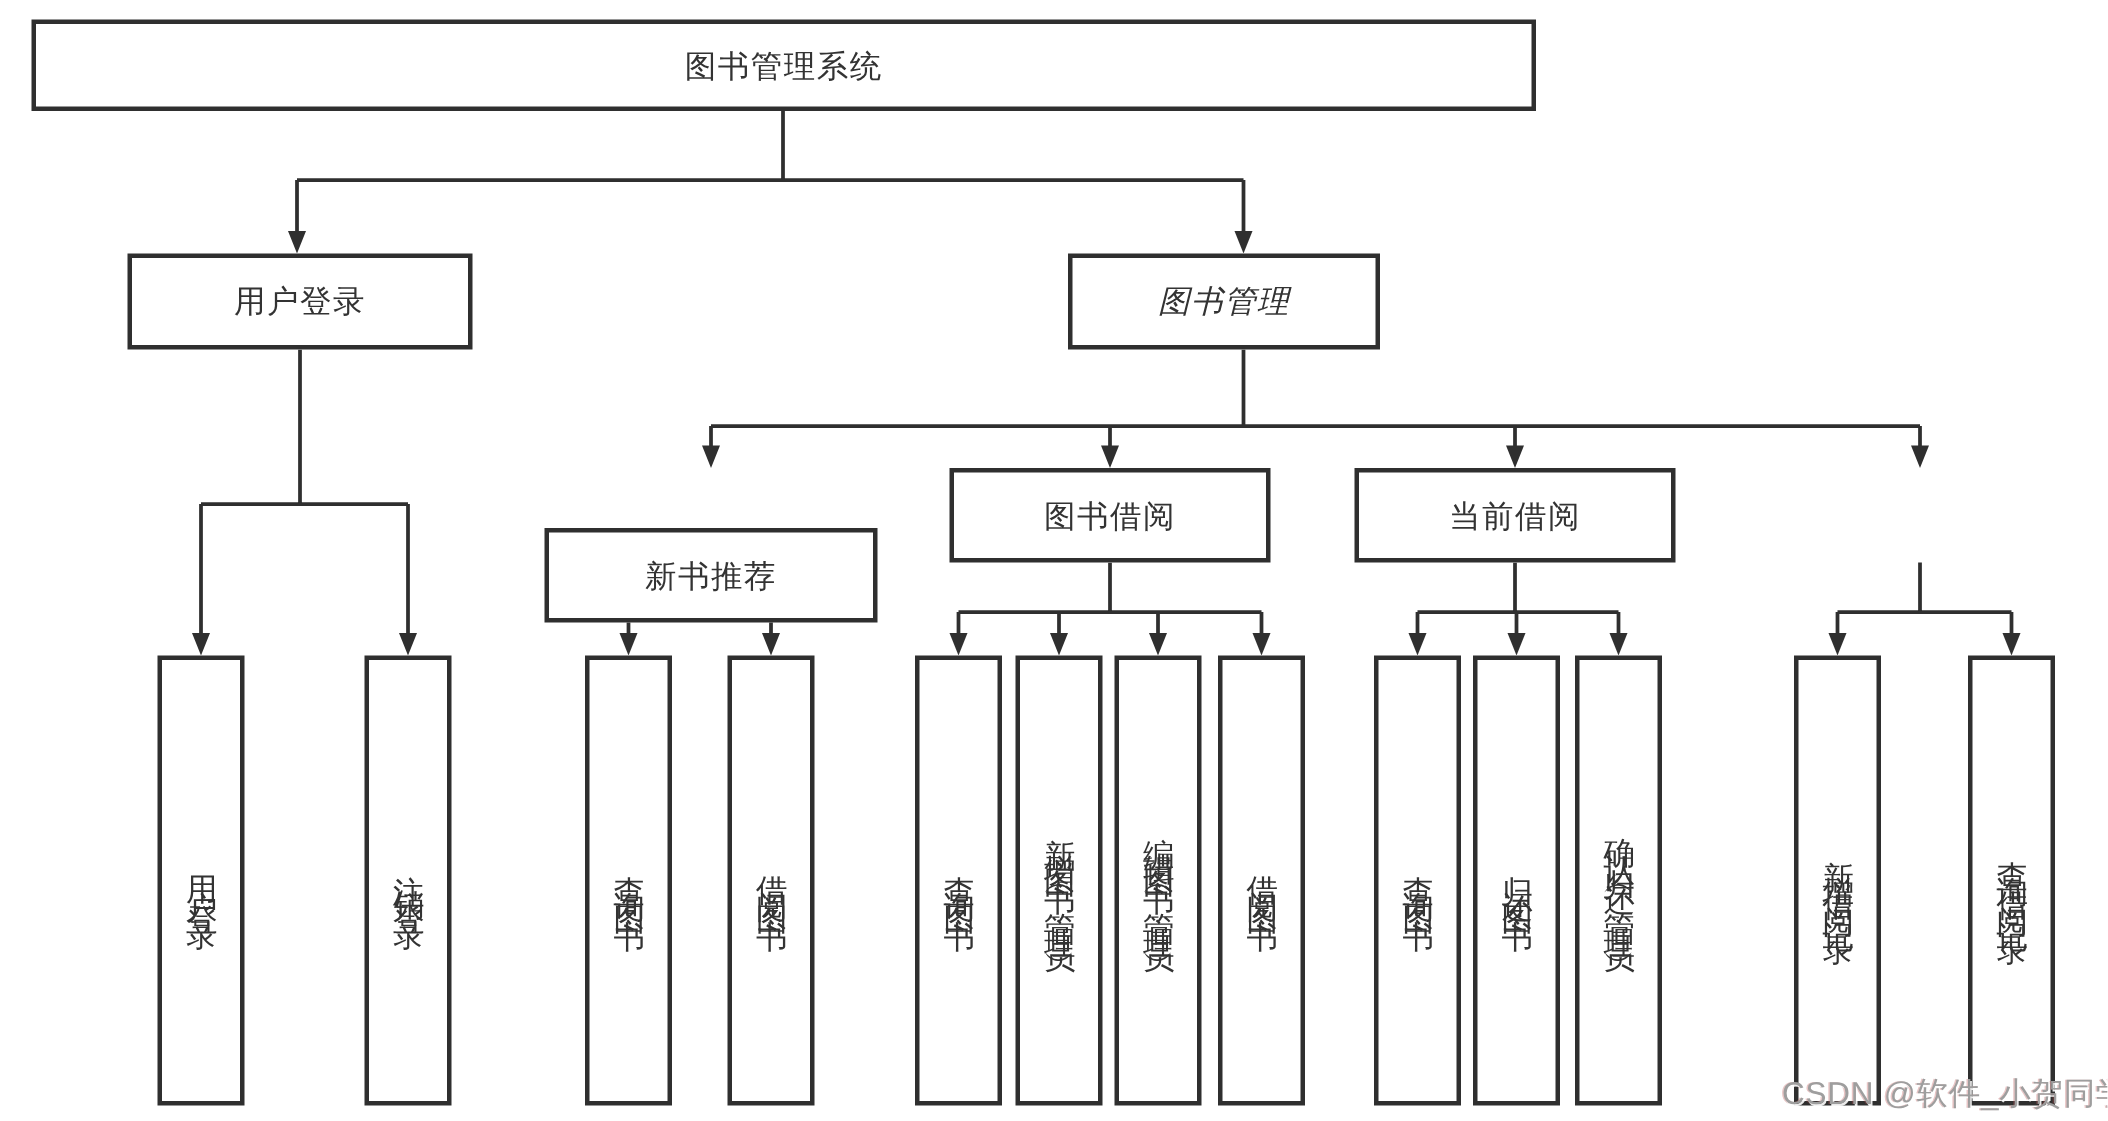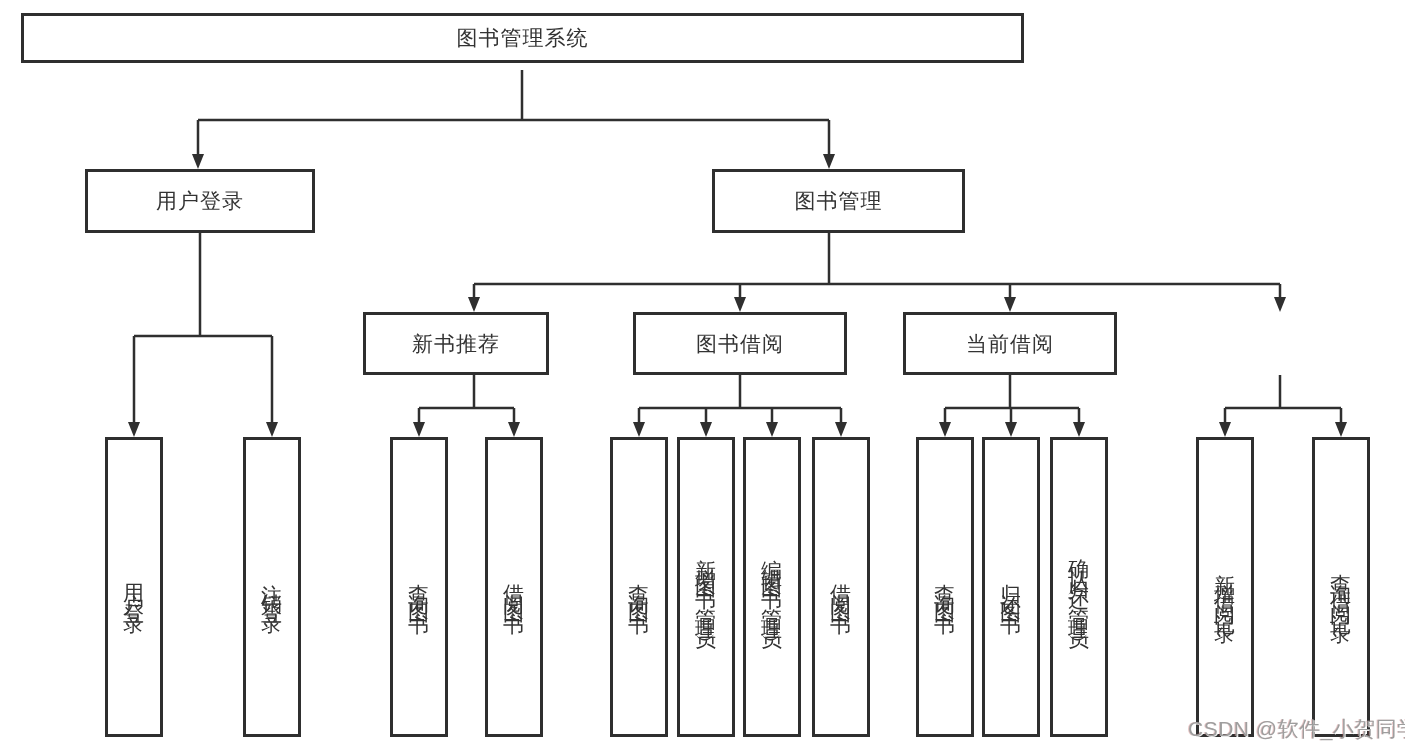--- a/index.html
+++ b/index.html
@@ -28,25 +28,25 @@
     border: 3px solid #2f2f2f;
     background: #ffffff;
     display: flex;
     align-items: center;
     justify-content: center;
     color: #333333;
     font-size: 21px;
     letter-spacing: 1px;
     white-space: nowrap;
   }
-  .root  { left: 21px;  top: 13px;  width: 1003px; height: 50px; }
+  .root  { left: 21px;  top: 13px;  width: 1003px; height: 61px; }
   .lvl2a { left: 85px;  top: 169px; width: 230px;  height: 64px; }
-  .lvl2b { left: 712px; top: 169px; width: 253px;  height: 64px; }
+  .lvl2b { left: 712px; top: 169px; width: 208px;  height: 64px; font-style: italic; }
   .lvl3  { top: 312px; height: 63px; }
-  .sec0  { left: 363px;  width: 186px; }
+  .sec0  { left: 363px;  width: 222px; margin-top: 40px; }
   .sec1  { left: 633px;  width: 214px; }
   .sec2  { left: 903px;  width: 214px; }
   .sec3  { left: 1173px; width: 214px; }
   .leaf {
     top: 437px;
     width: 58px;
     height: 300px;
     letter-spacing: 0;
   }
   .leaf span {

